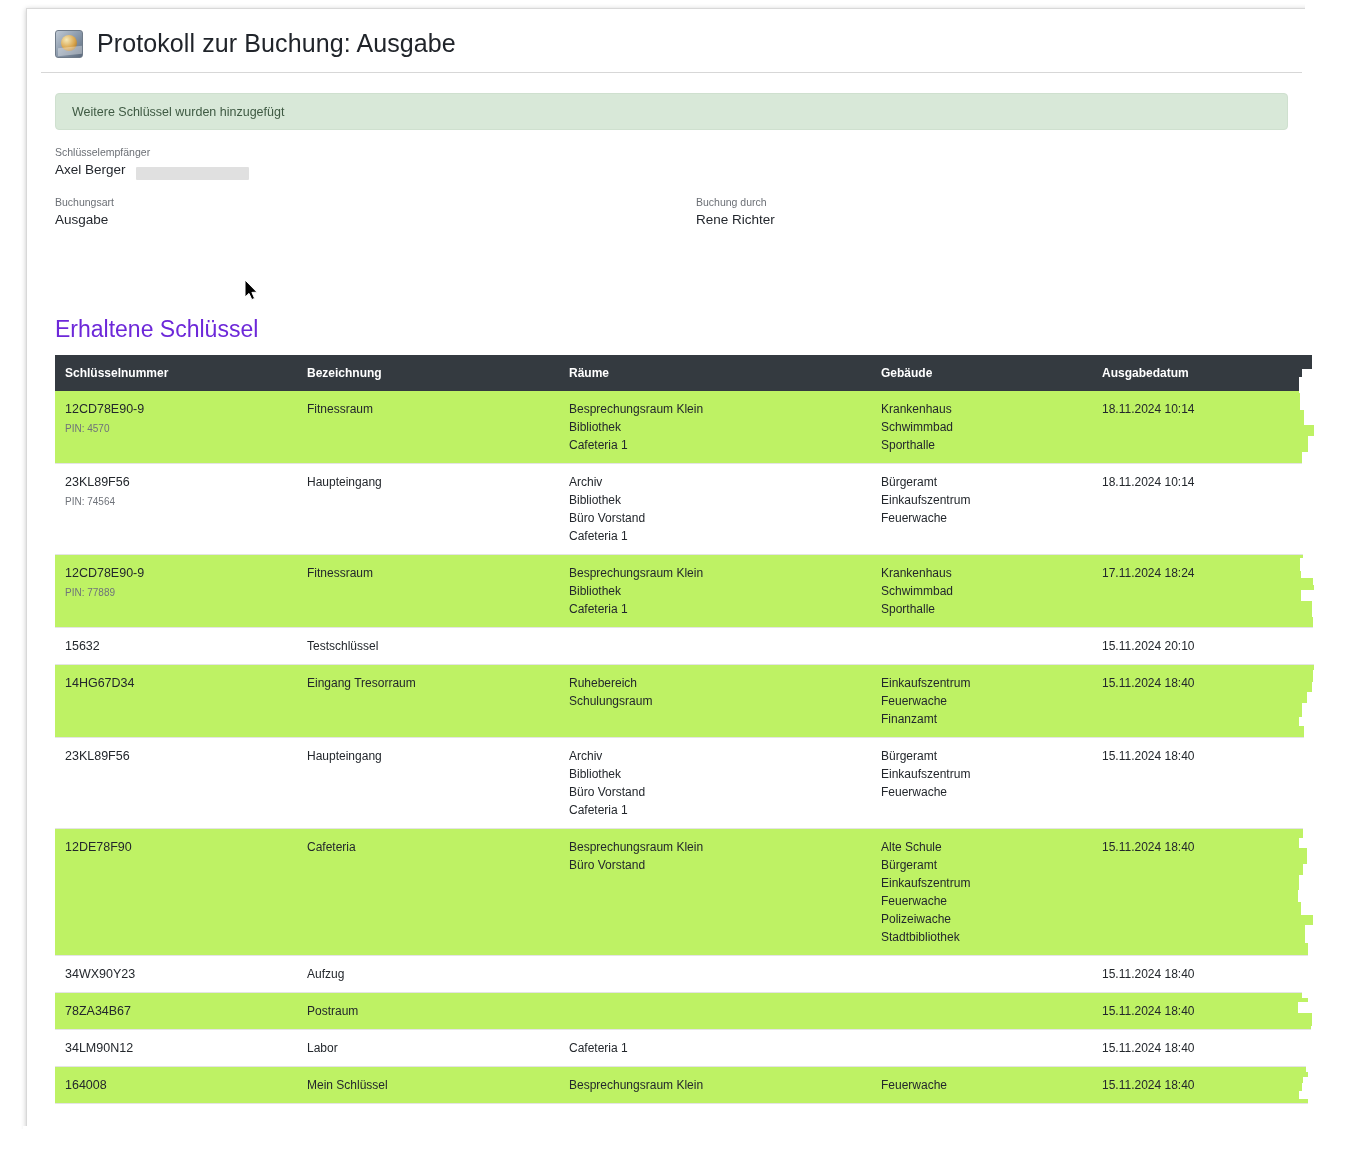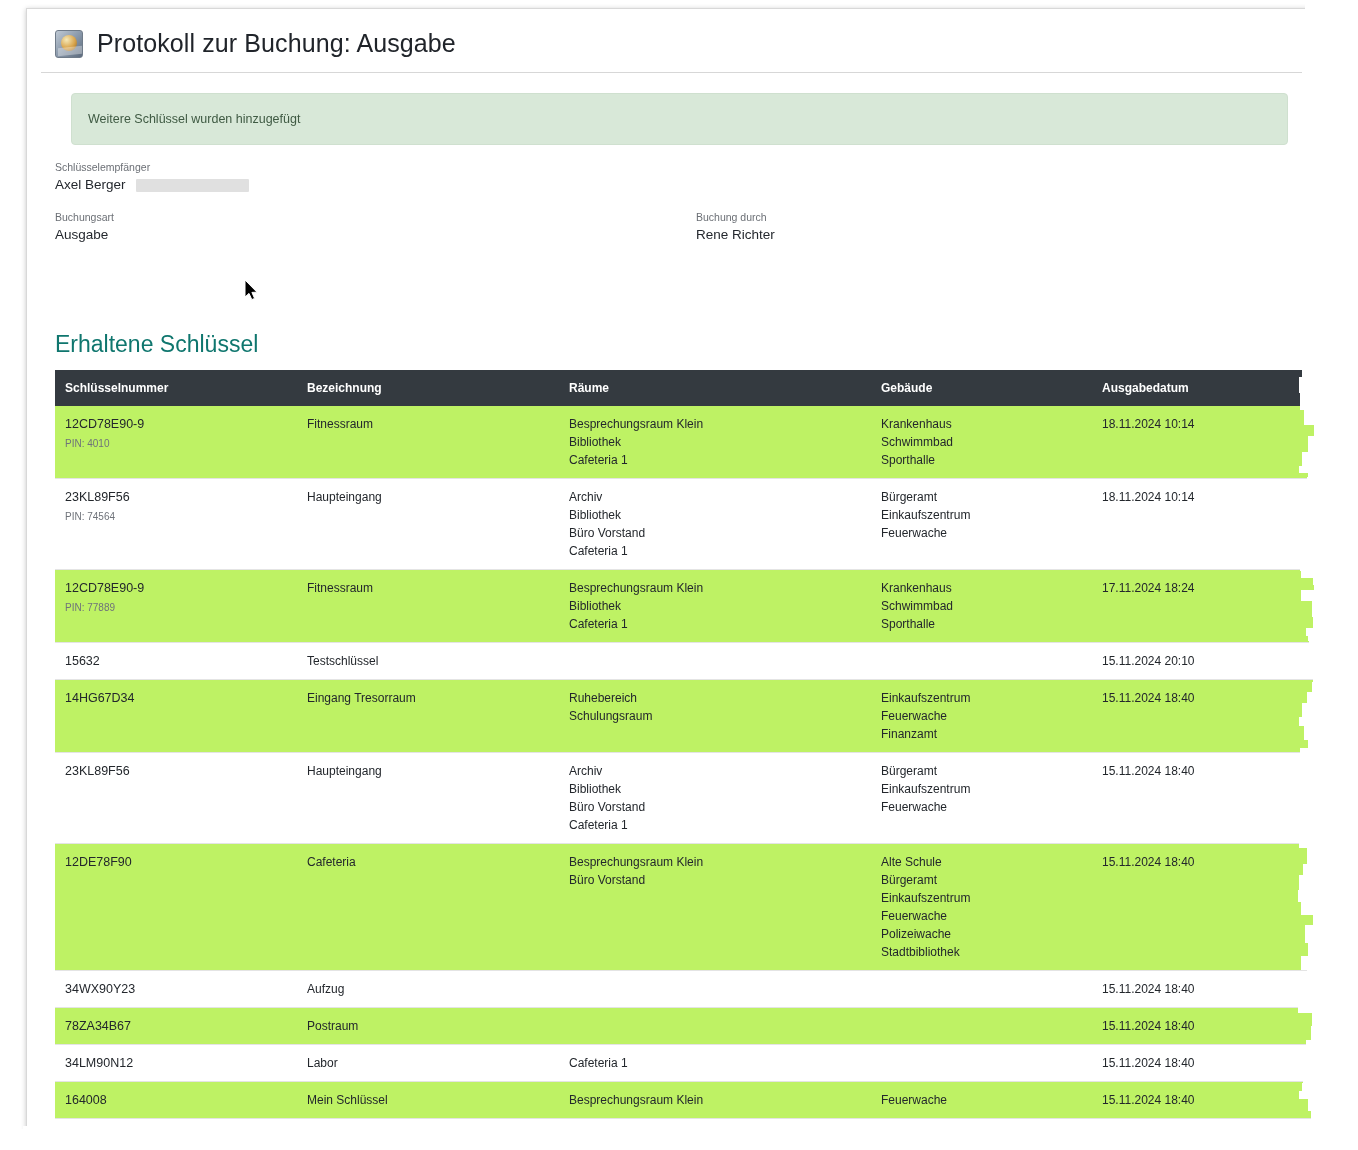--- a/index.html
+++ b/index.html
@@ -88,25 +88,25 @@
 
   .company-name {
     font-size: 19px;
     color: #2b2f35;
     padding: 14px 0 0 14px;
     font-weight: normal;
   }
 
   
   .alert {
-    margin: 20px 14px 0 30px;
+    margin: 20px 14px 0 14px;
     background: #d8e8d8;
     border: 1px solid #cfe0cf;
     border-radius: 4px;
-    height: 52px;
+    height: 37px;
     display: flex;
     align-items: center;
     padding: 0 16px;
     box-sizing: border-box;
   }
   .alert-text {
     font-size: 12.5px;
     color: #3f5a43;
   }
 
@@ -122,35 +122,35 @@
   .meta-label {
     font-size: 10.5px;
     color: #6b6f75;
     line-height: 16px;
   }
   .meta-value {
     font-size: 13.5px;
     color: #24282e;
     line-height: 20px;
     display: flex;
-    align-items: center;
+    align-items: flex-end;
     gap: 10px;
   }
   .redaction {
     display: inline-block;
     width: 113px;
     height: 13px;
     background: #e0e0e0;
     border-radius: 1px;
   }
 
   
   .section-heading {
     font-size: 23px;
-    color: #0f766e;
+    color: #6d28d9;
     font-weight: normal;
     margin: 0;
     padding: 12px 0 12px 14px;
   }
 
   
   .table-wrap {
     margin: 0 14px;
     border: 0;
   }
@@ -288,21 +288,21 @@
               <th>Bezeichnung</th>
               <th>Räume</th>
               <th>Gebäude</th>
               <th>Ausgabedatum</th>
             </tr>
           </thead>
           <tbody id="keys-tbody">
               <tr class="odd">
                 <td>
                   <div class="keynum">12CD78E90-9</div>
-                  <div class="pin">PIN: 4010</div>
+                  <div class="pin">PIN: 4570</div>
                 </td>
                 <td>Fitnessraum</td>
                 <td class="multi-line">
                   <div>Besprechungsraum Klein</div>
                   <div>Bibliothek</div>
                   <div>Cafeteria 1</div>
                 </td>
                 <td class="multi-line">
                   <div>Krankenhaus</div>
                   <div>Schwimmbad</div>

